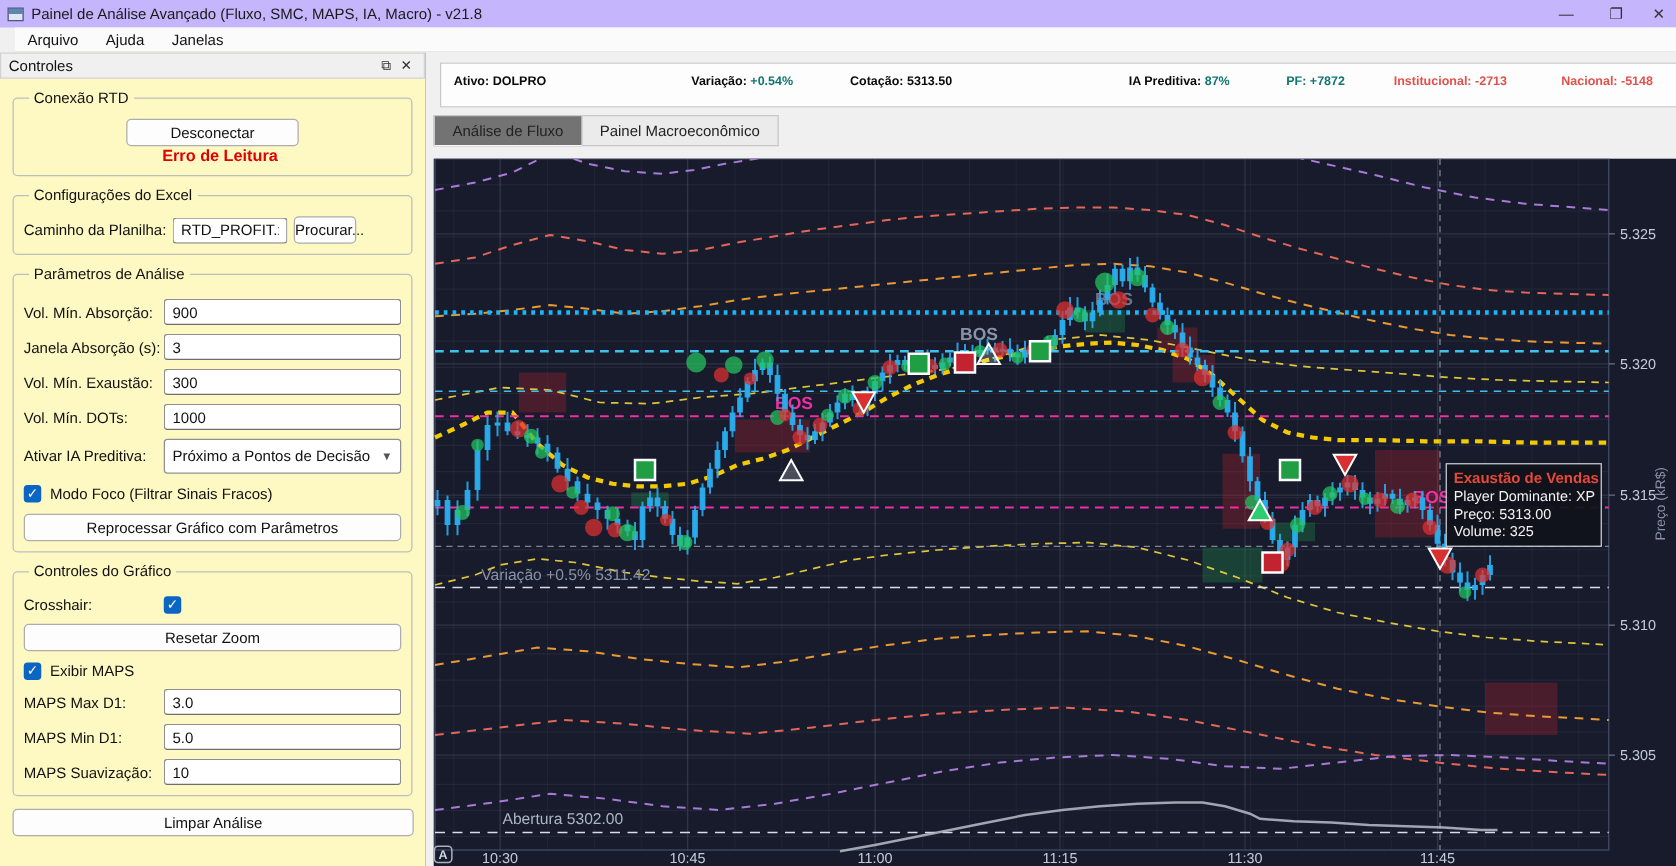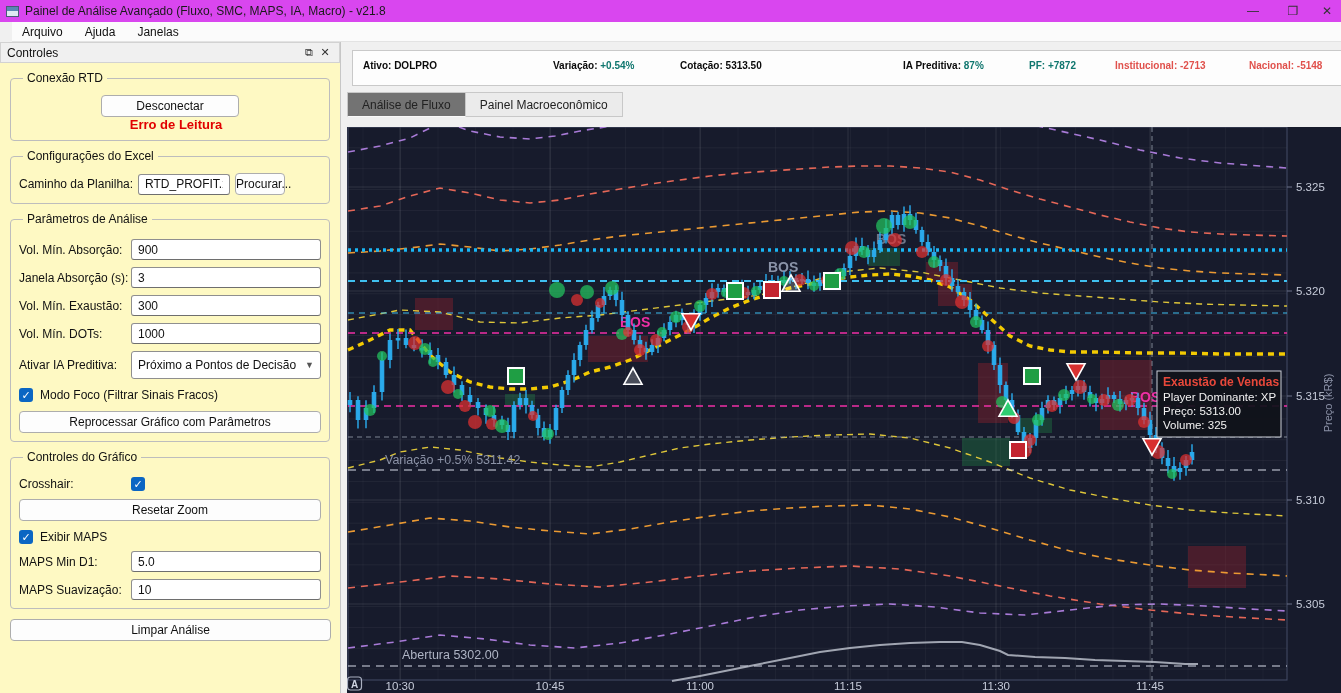--- a/index.html
+++ b/index.html
@@ -1,21 +1,21 @@
 <!DOCTYPE html>
 <html><head>
 <meta charset="utf-8">
 <style>
   * { box-sizing: border-box; margin: 0; padding: 0; }
   html,body { width:1341px; height:693px; overflow:hidden; }
   body { font-family:"Liberation Sans","DejaVu Sans",sans-serif; font-size:12px; color:#111; background:#f0f0f0; }
   .app { position:relative; width:1341px; height:693px; background:#f0f0f0; overflow:hidden; }
 
   
-  .titlebar { position:absolute; left:0; top:0; width:100%; height:22px; background:#d946ef; display:flex; align-items:center; padding-left:6px; }
+  .titlebar { position:absolute; left:0; top:0; width:100%; height:22px; background:#c4b5fd; display:flex; align-items:center; padding-left:6px; }
   .app-icon { width:13px; height:11px; border:1px solid #4a5a78; background:linear-gradient(#5b86b5 0 4px, #dfe8f2 4px); margin-right:6px; }
   .title-text { font-size:12px; color:#1a1a1a; }
   .win-btns { position:absolute; right:0; top:0; height:22px; display:flex; }
   .win-btn { width:40px; height:22px; display:flex; align-items:center; justify-content:center; font-size:12px; color:#333; }
   .win-btn.close { width:28px; }
   .menubar { position:absolute; left:12px; top:22px; width:100%; height:20px; background:#fbfbfb; display:flex; align-items:center; padding-left:10px; gap:22px; border-bottom:1px solid #e3e3e3;}
   .menu-item { font-size:12px; color:#111; }
 
   
   .sidebar { position:absolute; left:0; top:42px; width:341px; bottom:0; background:#fef9c3; border-right:1px solid #c6c6c6; }
@@ -137,20 +137,24 @@
       <legend>Controles do Gráfico</legend>
       <div class="row">
         <label>Crosshair:</label>
         <span class="cb">✓</span>
       </div>
       <button class="btn" style="margin-top:8px;">Resetar Zoom</button>
       <div class="cbrow">
         <span class="cb">✓</span>
         <span>Exibir MAPS</span>
       </div>
+      <div class="row">
+          <label>MAPS Max D1:</label>
+          <input class="tinput" value="3.0" style="">
+        </div>
       <div class="row">
           <label>MAPS Min D1:</label>
           <input class="tinput" value="5.0" style="">
         </div>
       <div class="row">
           <label>MAPS Suavização:</label>
           <input class="tinput" value="10" style="">
         </div>
     </fieldset>
 

